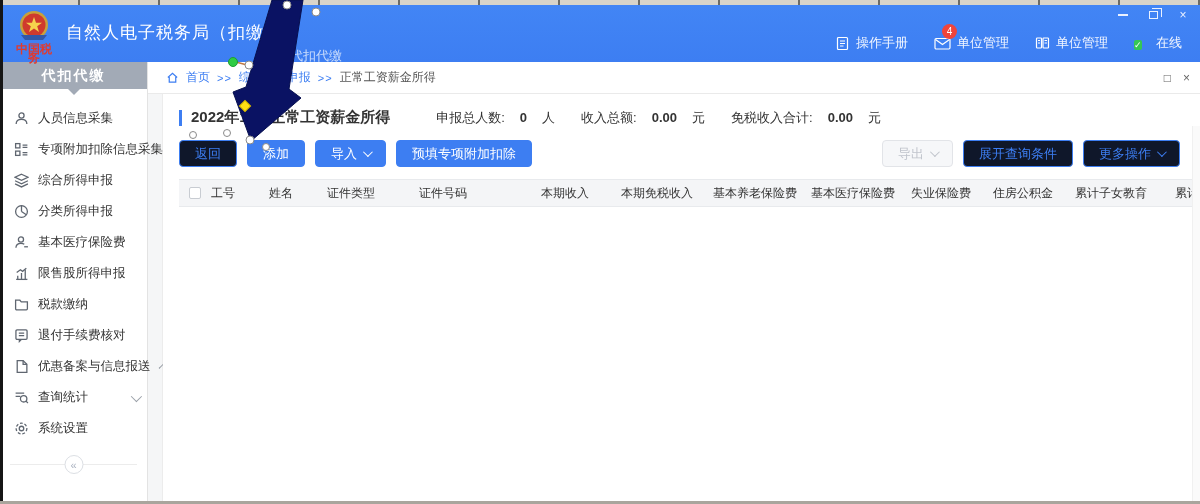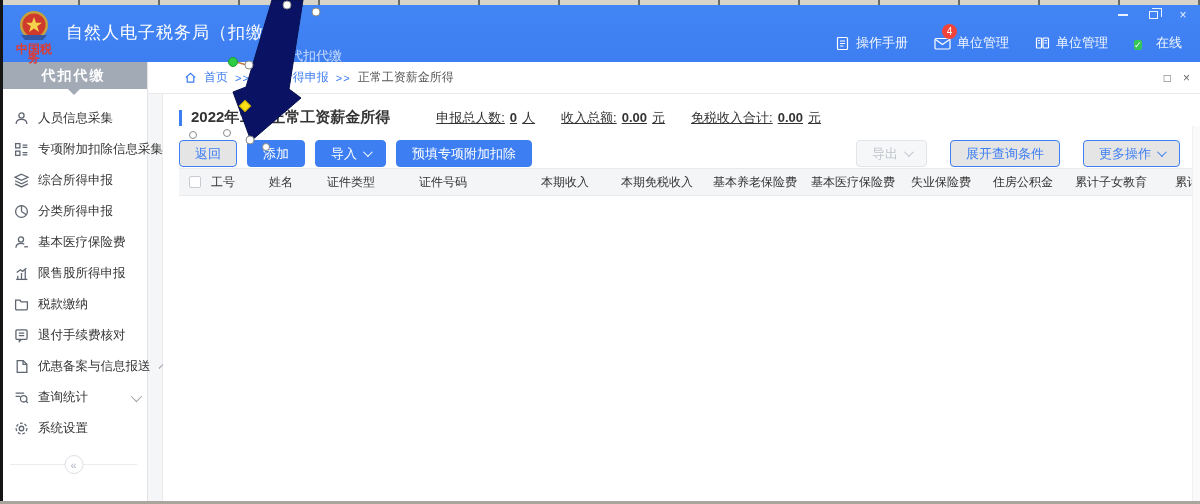--- a/index.html
+++ b/index.html
@@ -55,50 +55,50 @@
     transform:rotate(45deg) translateY(-2px); }
   .side-collapse { margin-top:10px; position:relative; height:22px; }
   .side-collapse::before { content:""; position:absolute; left:10px; right:10px; top:10px; height:1px; background:#ececec; }
   .collapse-btn { position:absolute; left:50%; top:1px; transform:translateX(-50%); width:19px; height:19px;
     border:1px solid #dcdfe4; border-radius:50%; background:#fff; color:#aab2c0; font-size:11px;
     display:flex; align-items:center; justify-content:center; cursor:pointer; }
 
   
   .main-col { flex:1; display:flex; flex-direction:column; min-width:0; background:#fff; }
   .crumb-bar { height:32px; background:#fff; border-bottom:1px solid #eaeaea; display:flex; align-items:center;
-    padding-left:36px; gap:7px; font-size:12px; position:relative; flex:none; }
+    padding-left:18px; gap:7px; font-size:12px; position:relative; flex:none; }
   .crumb-link { color:#3d7ef2; cursor:pointer; }
   .crumb-sep { color:#3d7ef2; font-size:11px; letter-spacing:1px; }
   .crumb-cur { color:#555; }
   .home-icon svg { width:13px; height:13px; stroke:#3d7ef2; fill:none; stroke-width:1.3; display:block; }
   .inner-controls { position:absolute; right:10px; top:0; height:32px; display:flex; gap:12px; align-items:center; color:#666; font-size:12px; }
   .inner-controls span { cursor:pointer; }
 
   .content-row { flex:1; display:flex; min-height:0; }
   .gutter { width:15px; background:#f5f6f7; border-right:1px solid #ececec; flex:none; }
   .panel { flex:1; background:#fff; padding:12px 0 0 16px; min-width:0; position:relative; }
 
   .title-row { display:flex; align-items:center; margin-top:2px; }
   .accent { width:3px; height:16px; background:#3d7ef2; margin-right:9px; flex:none; }
   .page-title { font-size:15px; font-weight:bold; color:#333; white-space:nowrap; }
   .stats { display:flex; gap:26px; margin-left:46px; font-size:13px; color:#333; align-items:center; }
-  .stat { display:flex; gap:5px; align-items:center; white-space:nowrap;text-decoration:underline; }
+  .stat { display:flex; gap:15px; align-items:center; white-space:nowrap; }
   .stat b { font-weight:bold; }
 
   .toolbar-row { display:flex; align-items:center; margin:13px 20px 0 0; gap:10px; }
   .btn { height:27px; padding:0 15px; border-radius:4px; font-size:13px; display:inline-flex; align-items:center;
     justify-content:center; gap:6px; cursor:pointer; border:1px solid transparent; white-space:nowrap; }
-  .btn-outline { background:#e5e5e5; border-color:#3d7ef2; color:#3d7ef2; }
+  .btn-outline { background:#0f172a; border-color:#3d7ef2; color:#3d7ef2; }
   .btn-primary { background:#3d7ef2; border-color:#3d7ef2; color:#fff; }
   .btn-disabled { background:#f6f7f9; border-color:#e2e4e8; color:#c0c4cc; cursor:default; }
   .caret { width:7px; height:7px; border-right:1.4px solid currentColor; border-bottom:1.4px solid currentColor;
     transform:rotate(45deg) translateY(-2px); }
-  .right-group { margin-left:auto; display:flex; gap:23px; }
-
-  .table-head { margin-top:1px; margin-right:8px; height:28px; background:#f4f5f7;
+  .right-group { margin-left:auto; display:flex; gap:10px; }
+
+  .table-head { margin-top:12px; margin-right:8px; height:28px; background:#f4f5f7;
     border-top:1px solid #e8eaed; border-bottom:1px solid #e8eaed; display:flex; align-items:center;
     font-size:12px; color:#333; }
   .th { padding:0 10px; white-space:nowrap; overflow:hidden; flex:none; }
   .th.r { }
   .cb { width:12px; height:12px; border:1px solid #c8ccd2; border-radius:2px; background:#fff; margin-left:10px; cursor:pointer; flex:none; }
   .table-body { flex:1; }
 
   .v-scroll { position:absolute; right:0; top:32px; bottom:0; width:8px; background:#fafafa; border-left:1px solid #f0f0f0; }
 
   

